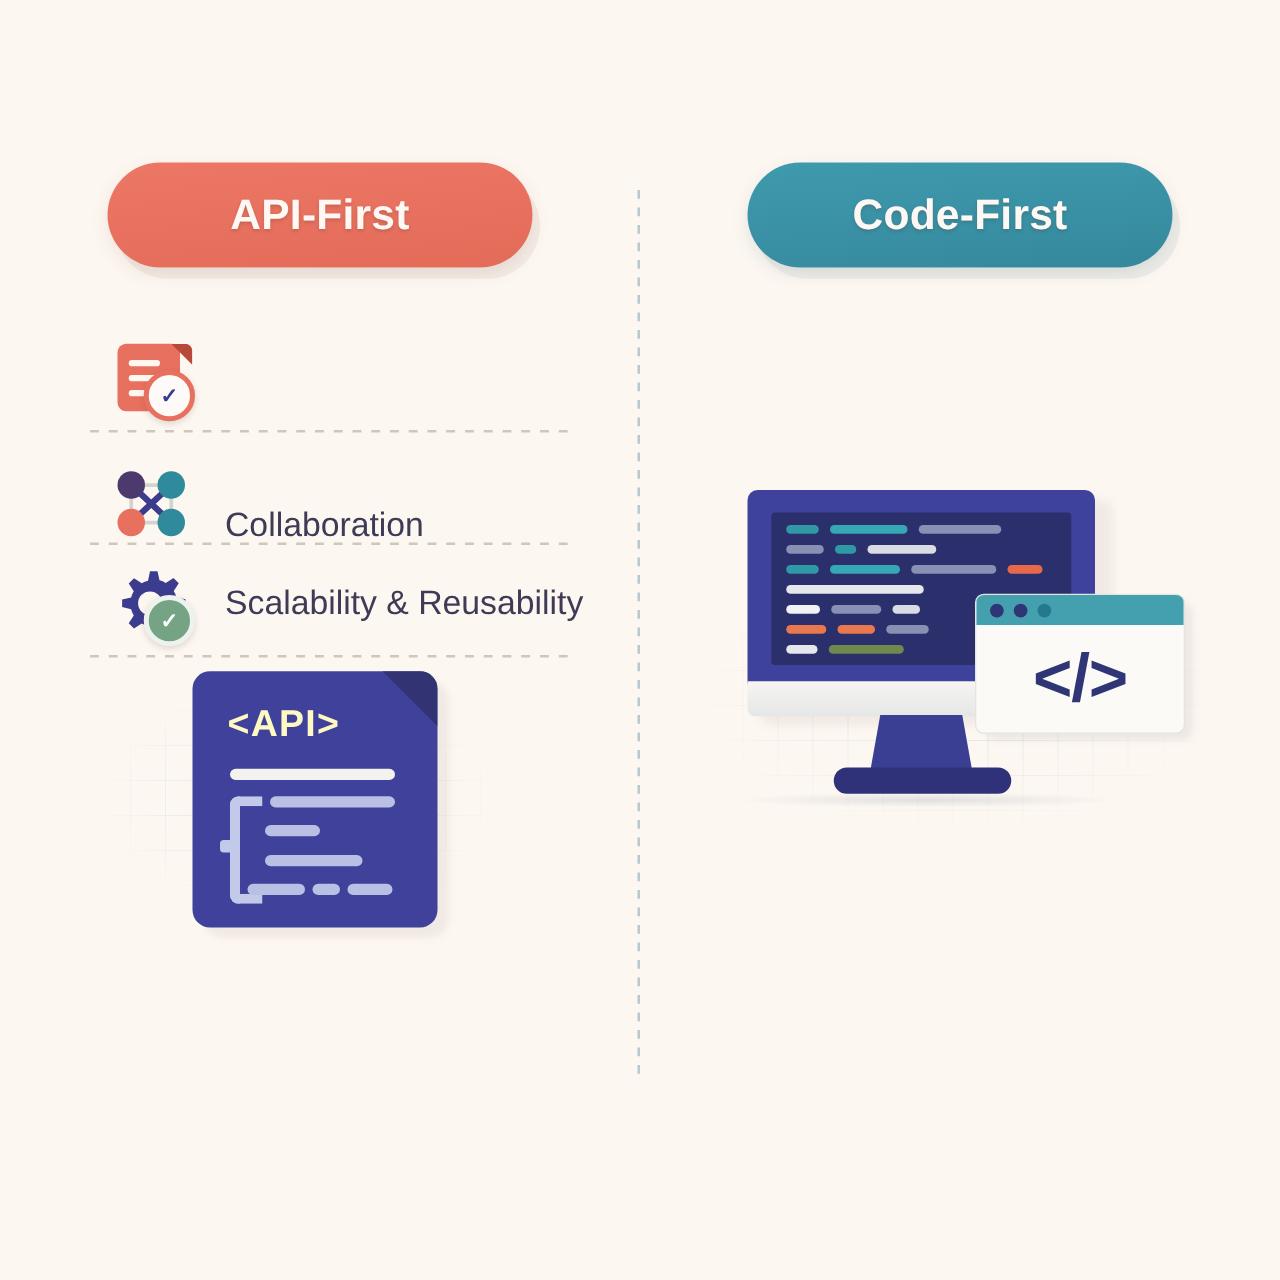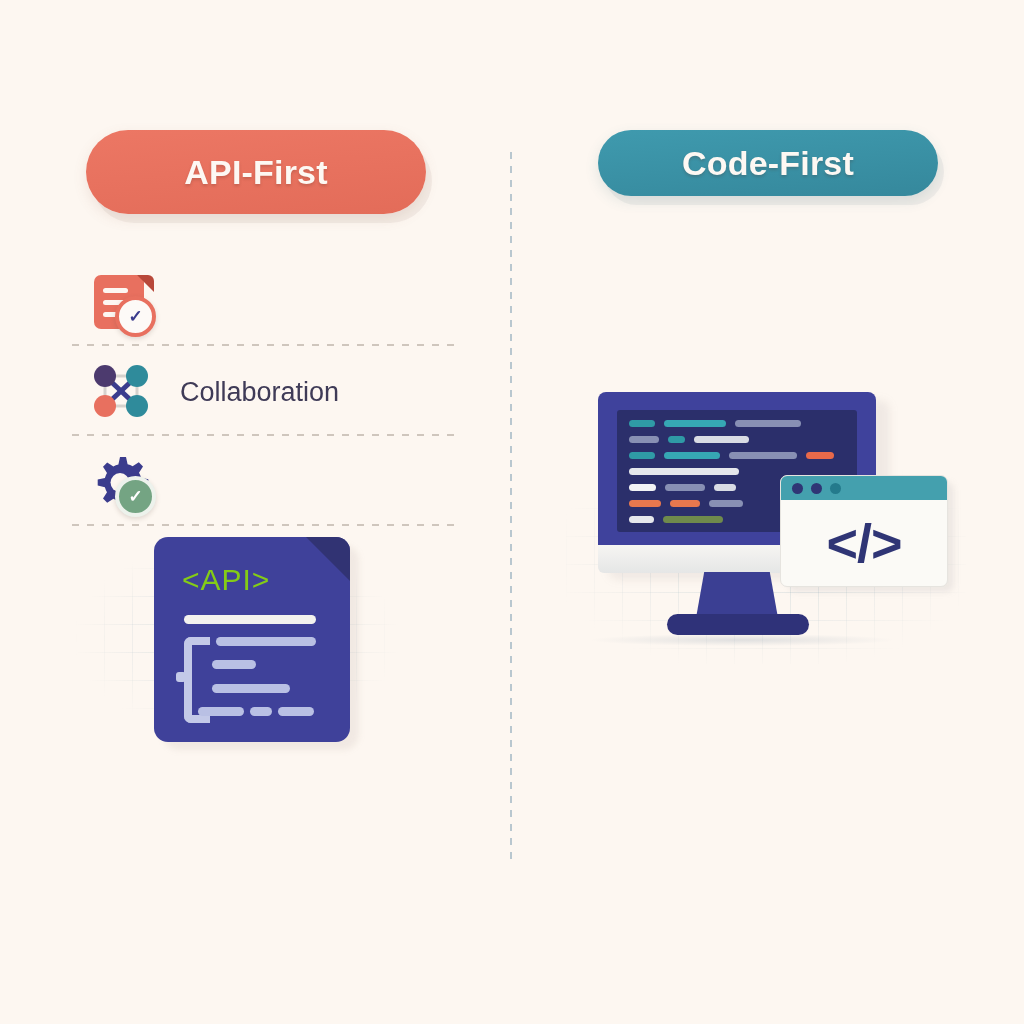--- a/index.html
+++ b/index.html
@@ -61,21 +61,21 @@
     font-size: 34px;
     letter-spacing: 0.2px;
     text-shadow: 0 2px 3px rgba(80,40,30,0.22);
   }
   #pill-api {
     left: 86px; top: 130px; width: 340px; height: 84px;
     background: linear-gradient(175deg, #ec7764 0%, #e36c59 100%);
     box-shadow: 6px 9px 0 rgba(120,80,70,0.07), 0 5px 14px rgba(150,90,75,0.13);
   }
   #pill-code {
-    left: 598px; top: 130px; width: 340px; height: 66px;
+    left: 598px; top: 130px; width: 340px; height: 84px;
     background: linear-gradient(175deg, #3f9aae 0%, #35889c 100%);
     box-shadow: 6px 9px 0 rgba(70,100,110,0.07), 0 5px 14px rgba(60,110,125,0.14);
   }
 
   
   .feature-row {
     position: absolute;
     left: 72px;
     width: 388px;
     height: 88px;
@@ -85,21 +85,21 @@
   .feature-row::after {
     content: "";
     position: absolute;
     left: 0; right: 0; bottom: 0;
     height: 2px;
     background-image: linear-gradient(to right,
       #cfc6bd 0px, #cfc6bd 7px, transparent 7px, transparent 15px);
     background-size: 15px 2px;
   }
   #feature-0 { top: 258px; }
-  #feature-1 { top: 348px; }
+  #feature-1 { top: 348px; align-items: flex-end; }
   #feature-2 { top: 438px; }
 
   .feature-icon {
     position: relative;
     width: 64px;
     height: 64px;
     margin-left: 18px;
     flex: 0 0 64px;
   }
   .feature-label {
@@ -171,23 +171,23 @@
   #api-card-fold {
     position: absolute;
     right: 0; top: 0;
     width: 0; height: 0;
     border-left: 44px solid transparent;
     border-top: 44px solid #313373;
   }
   #api-card-title {
     position: absolute;
     left: 28px; top: 26px;
-    color: #84cc16;
+    color: #fef9c3;
     font-size: 30px;
-    font-weight: normal;
+    font-weight: bold;
     letter-spacing: 1px;
   }
   .api-line {
     position: absolute;
     height: 9px;
     border-radius: 5px;
     background: #b9c0e4;
   }
   .api-line.bright { background: #f3f2ee; }
   .brace {
@@ -358,20 +358,21 @@
   <div class="feature-row" id="feature-2">
     <div class="feature-icon">
       <svg class="gear-wrap" viewBox="0 0 58 58" xmlns="http://www.w3.org/2000/svg">
         <path fill="#3b3c8d" d="M29 5 l6 0 1.6 7.2 a18 18 0 0 1 5 2.1 l6.2-4 4.2 4.2 -4 6.2 a18 18 0 0 1 2.1 5 l7.2 1.6 0 6 -7.2 1.6 a18 18 0 0 1-2.1 5 l4 6.2 -4.2 4.2 -6.2-4 a18 18 0 0 1-5 2.1 L35 56 l-6 0 -1.6-7.2 a18 18 0 0 1-5-2.1 l-6.2 4 -4.2-4.2 4-6.2 a18 18 0 0 1-2.1-5 L6.7 33.6 l0-6 7.2-1.6 a18 18 0 0 1 2.1-5 l-4-6.2 4.2-4.2 6.2 4 a18 18 0 0 1 5-2.1 Z"></path>
         <circle cx="29" cy="30.6" r="9.5" fill="#fdf7f1"></circle>
       </svg>
       <div class="badge green">
         <span class="tick">✓</span>
       </div>
     </div>
+    <div class="feature-label">Scalability &amp; Reusability</div>
   </div>
 
   <div id="api-card-shadow"></div>
   <div id="api-card">
     <div id="api-card-fold"></div>
     <div id="api-card-title">&lt;API&gt;</div>
     <div class="api-line bright" style="left:30px; top:78px; width:132px;"></div>
     <div class="brace"></div>
     <div class="api-line" style="left:62px; top:100px; width:100px;"></div>
     <div class="api-line" style="left:58px; top:123px; width:44px;"></div>

